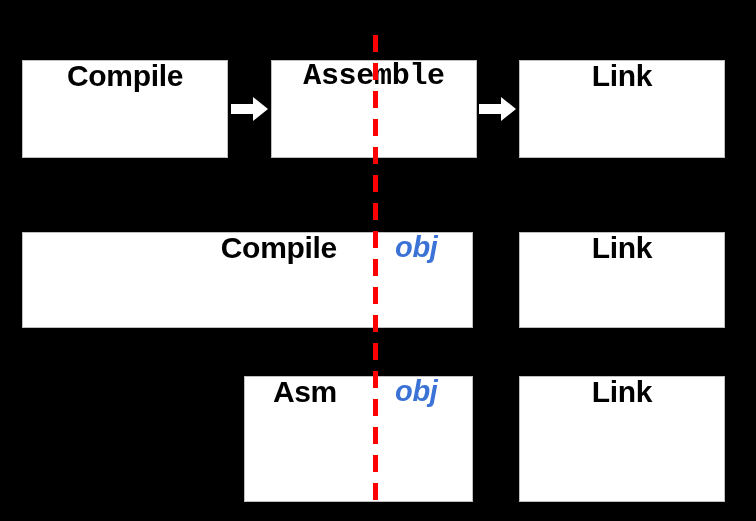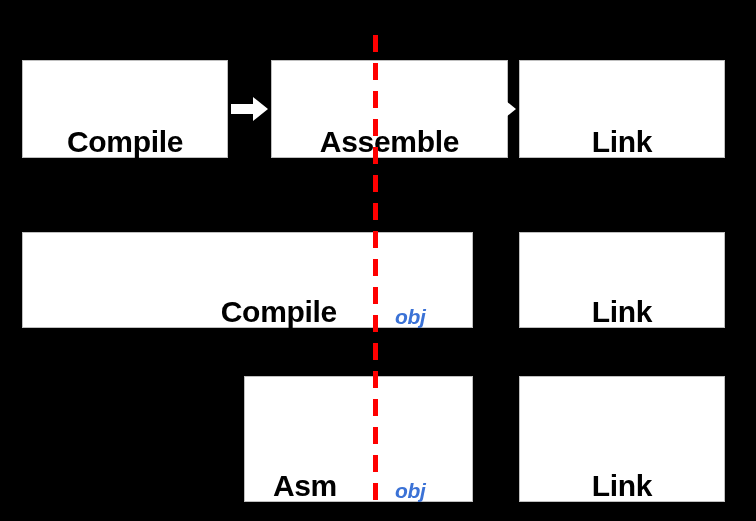--- a/index.html
+++ b/index.html
@@ -17,56 +17,56 @@
     font-family: "Liberation Sans", sans-serif;
   }
 
   
   .box {
     position: absolute;
     background: #FFFFFF;
     box-sizing: border-box;
     border: 1px solid #BFBFBF;
     display: flex;
-    align-items: flex-end;
+    align-items: flex-start;
     z-index: 2;
   }
   .box-label {
     font-weight: bold;
     color: #000000;
     font-size: 30px;
     line-height: 1;
     letter-spacing: -0.3px;
     white-space: nowrap;
   }
   .box-label.obj {
     color: #3B72D6;
     font-style: italic;
-    font-size: 21px;
+    font-size: 29px;
     font-weight: bold;
   }
 
   
   .box.center { justify-content: center; }
 
   
   .split-left {
     position: absolute;
     right: 0;
     white-space: nowrap;
   }
   .split-obj {
     position: absolute;
     white-space: nowrap;
   }
 
   
   .r1 { top: 60px; height: 98px; }
   #box-compile-1 { left: 22px;  width: 206px; }
-  #box-assemble  { left: 271px; width: 237px; }
+  #box-assemble  { left: 271px; width: 206px; font-family: Liberation Mono, monospace; }
   #box-link-1    { left: 519px; width: 206px; }
 
   
   .r2 { top: 232px; height: 96px; }
   #box-compile-obj { left: 22px;  width: 451px; }
   #box-link-2      { left: 519px; width: 206px; }
 
   
   .r3 { top: 376px; height: 126px; }
   #box-asm-obj { left: 244px; width: 229px; }

